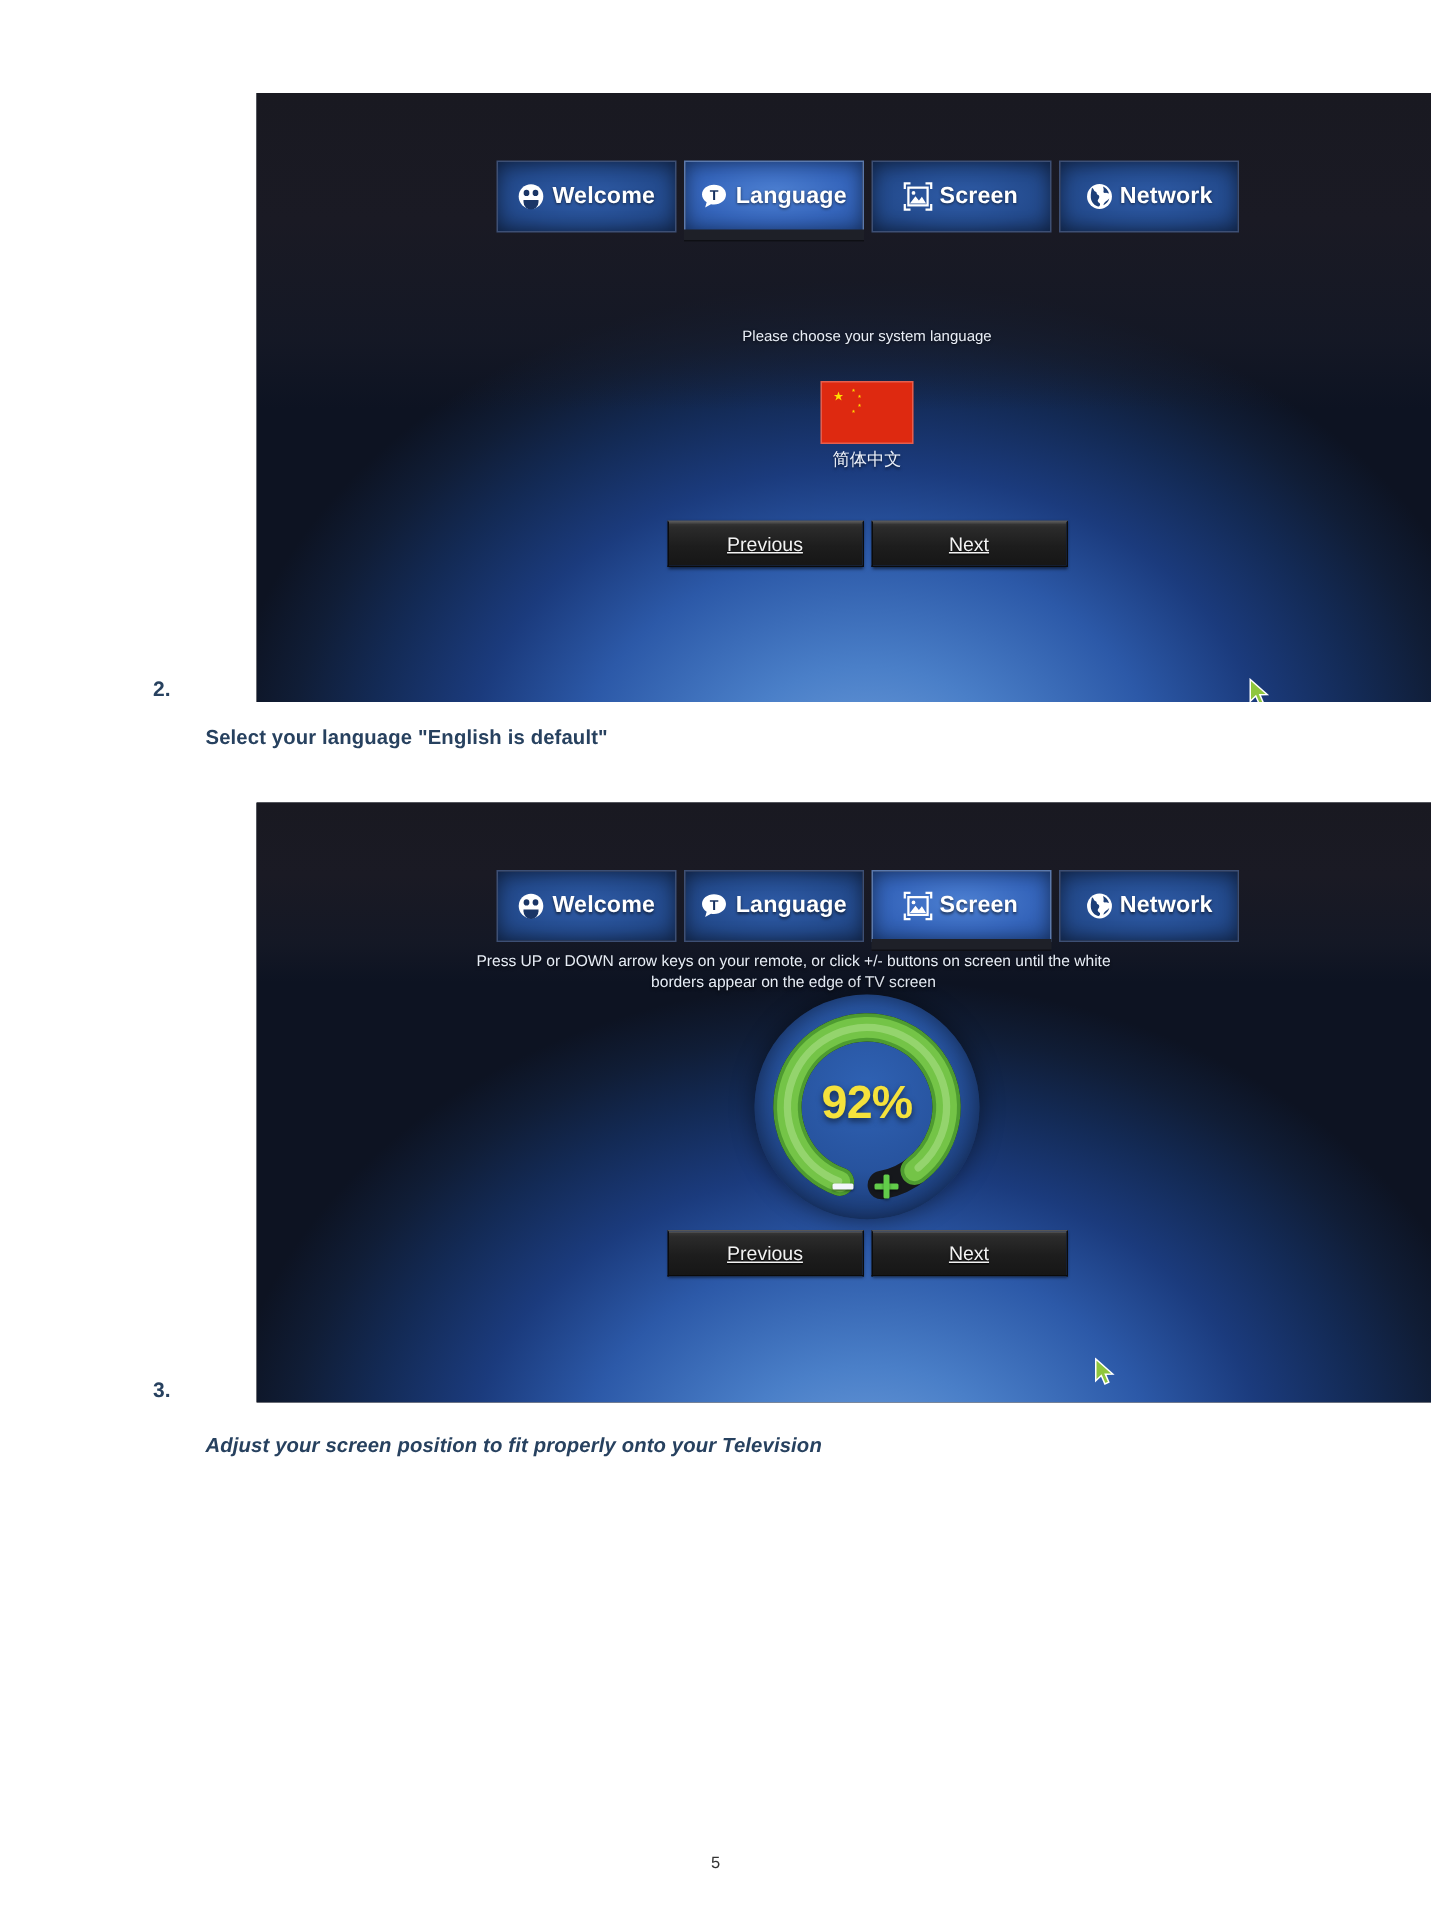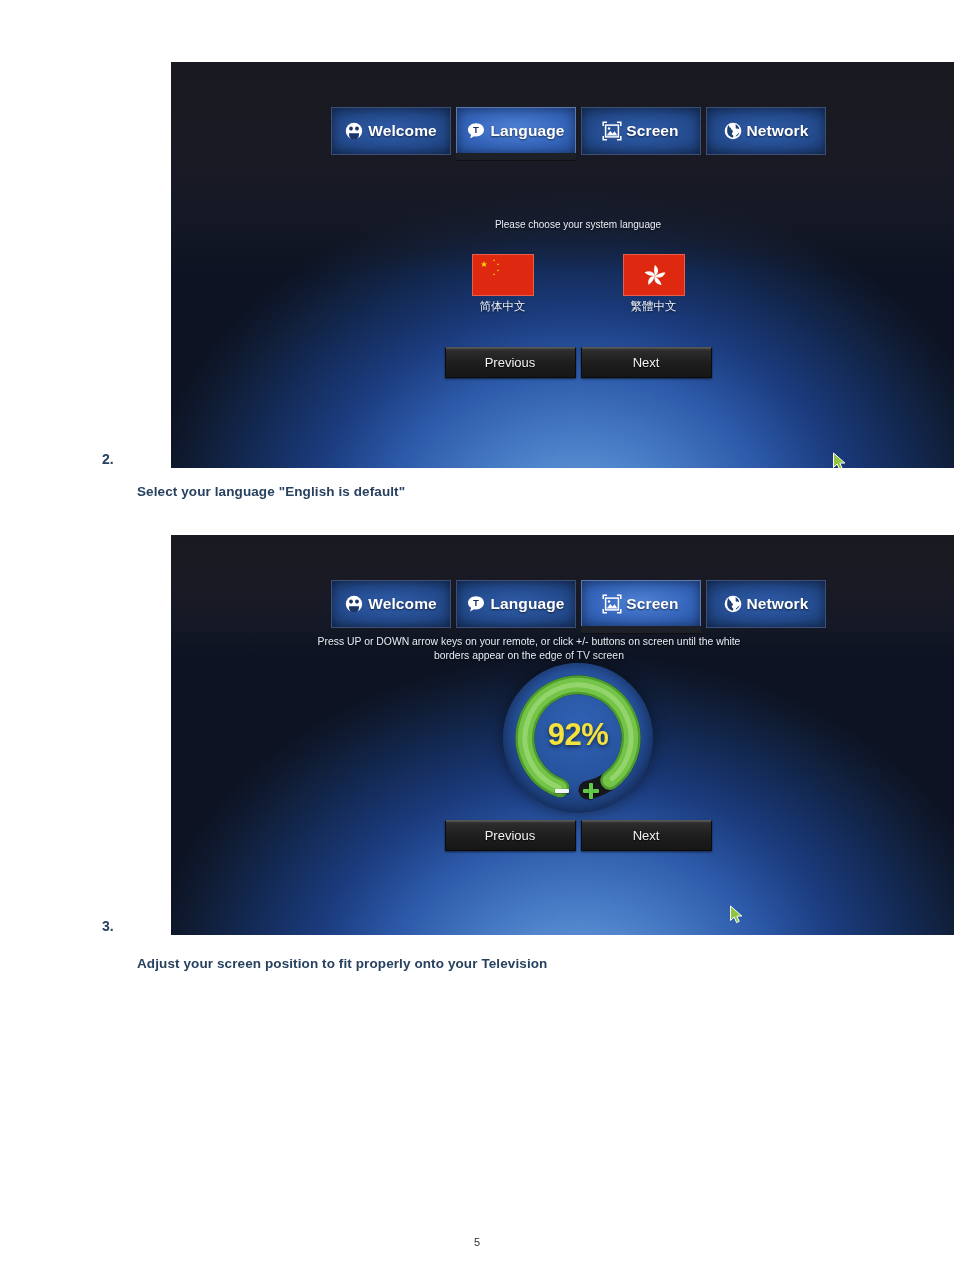--- a/index.html
+++ b/index.html
@@ -126,20 +126,21 @@
   .navbtn{
     width:131px;height:31px;
     display:flex;align-items:center;justify-content:center;
     color:#f2f2f2;font-size:13px;
     background:linear-gradient(to bottom,#3a3a3a 0%, #2b2b2b 12%, #1d1d1d 55%, #161616 100%);
     border:1px solid #0b0b0b;
     border-top-color:#575757;
     box-shadow:0 1px 2px rgba(0,0,0,.6), inset 0 1px 0 rgba(255,255,255,.10);
     box-sizing:border-box;
     text-shadow:0 1px 1px rgba(0,0,0,.8);
+    text-decoration:underline;
   }
 
   
   .gauge-wrap{
     position:absolute;left:0;right:0;display:flex;justify-content:center;
   }
   .gauge{
     width:150px;height:150px;position:relative;
     border-radius:50%;
     background:radial-gradient(circle at 50% 42%, #2f62b4 0%, #27539e 48%, #1c3d79 72%, #132a56 88%, #0f2349 100%);
@@ -245,44 +246,20 @@
             <polygon points="21,4 21.8,6.3 19.8,4.9 22.2,4.9 20.2,6.3" fill="#ffde00"></polygon>
             <polygon points="25,8 25.8,10.3 23.8,8.9 26.2,8.9 24.2,10.3" fill="#ffde00"></polygon>
             <polygon points="25,14 25.8,16.3 23.8,14.9 26.2,14.9 24.2,16.3" fill="#ffde00"></polygon>
             <polygon points="21,18 21.8,20.3 19.8,18.9 22.2,18.9 20.2,20.3" fill="#ffde00"></polygon>
           </svg>
         </div>
         <div class="flag-name">简体中文</div>
       </div>
 
 
-      <div class="flag-item">
-        <div class="flag-box" style="background:#de2910;">
-          <svg width="62" height="42" viewBox="0 0 62 42" style="position:absolute;left:0;top:0;">
-            <g fill="#ffffff" transform="translate(31,21)">
-              <g>
-                  <path d="M0,-11 C3,-8.5 4,-5 2.2,-2.2 C1.2,-.7 .4,-.4 0,0 C-.3,-1.6 -1.2,-4.6 -.9,-7.2 C-.7,-9 -.3,-10 0,-11 Z"></path>
-                </g>
-              <g transform="rotate(72)">
-                  <path d="M0,-11 C3,-8.5 4,-5 2.2,-2.2 C1.2,-.7 .4,-.4 0,0 C-.3,-1.6 -1.2,-4.6 -.9,-7.2 C-.7,-9 -.3,-10 0,-11 Z"></path>
-                </g>
-              <g transform="rotate(144)">
-                  <path d="M0,-11 C3,-8.5 4,-5 2.2,-2.2 C1.2,-.7 .4,-.4 0,0 C-.3,-1.6 -1.2,-4.6 -.9,-7.2 C-.7,-9 -.3,-10 0,-11 Z"></path>
-                </g>
-              <g transform="rotate(216)">
-                  <path d="M0,-11 C3,-8.5 4,-5 2.2,-2.2 C1.2,-.7 .4,-.4 0,0 C-.3,-1.6 -1.2,-4.6 -.9,-7.2 C-.7,-9 -.3,-10 0,-11 Z"></path>
-                </g>
-              <g transform="rotate(288)">
-                  <path d="M0,-11 C3,-8.5 4,-5 2.2,-2.2 C1.2,-.7 .4,-.4 0,0 C-.3,-1.6 -1.2,-4.6 -.9,-7.2 C-.7,-9 -.3,-10 0,-11 Z"></path>
-                </g>
-            </g>
-          </svg>
-        </div>
-        <div class="flag-name">繁體中文</div>
-      </div>
     </div>
 
     <div class="navbtns" style="top:285px;">
       <div class="navbtn">Previous</div>
       <div class="navbtn">Next</div>
     </div>
 
     <div class="cursor" style="left:661px;top:390px;">
       <svg width="16" height="20" viewBox="0 0 16 20">
         <path d="M1.5 1 L1.5 15.5 L5.2 12 L7.6 17.6 L10.2 16.4 L7.9 11.1 L12.8 11 Z" fill="#8fc63d" stroke="#ffffff" stroke-width="1"></path>
@@ -377,15 +354,15 @@
     <div class="cursor" style="left:558px;top:370px;">
       <svg width="16" height="20" viewBox="0 0 16 20">
         <path d="M1.5 1 L1.5 15.5 L5.2 12 L7.6 17.6 L10.2 16.4 L7.9 11.1 L12.8 11 Z" fill="#8fc63d" stroke="#ffffff" stroke-width="1"></path>
       </svg>
     </div>
 
   </div>
 </div>
 
 <div class="step-num" style="left:102px;top:918px;">3.</div>
-<div class="caption" style="left:137px;top:956px;">Adjust your screen position to fit properly onto your Television</div>
+<div class="caption" style="left:137px;top:956px;font-style:italic;">Adjust your screen position to fit properly onto your Television</div>
 
 <div class="page-number">5</div>
 
 </body></html>

